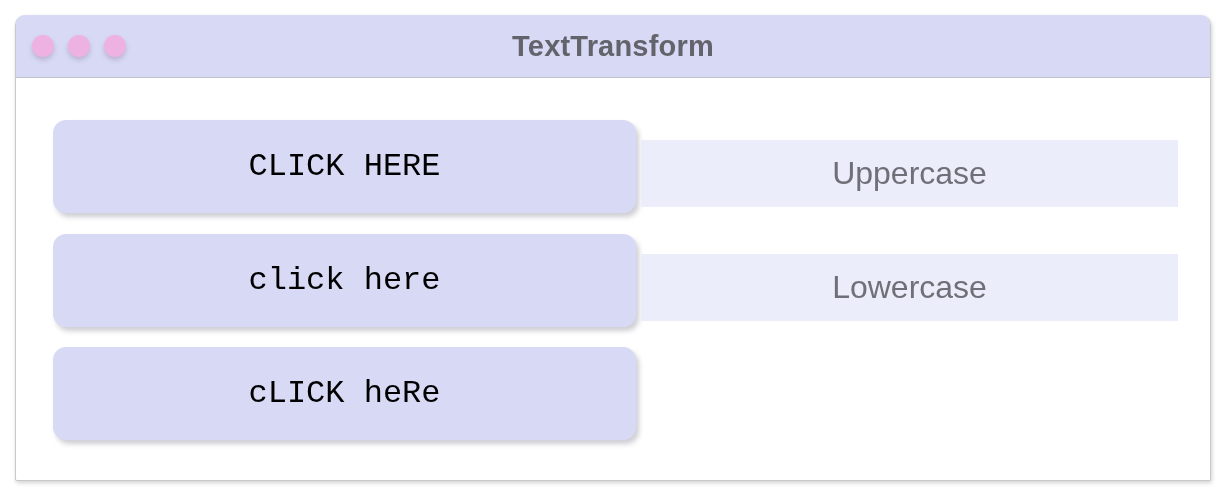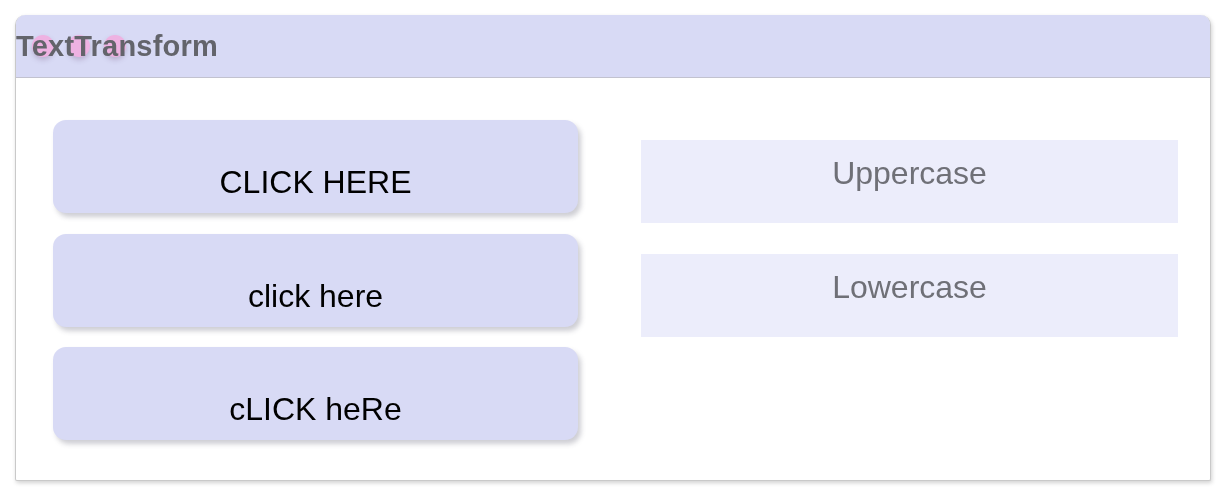--- a/index.html
+++ b/index.html
@@ -58,20 +58,21 @@
     box-shadow: 0 3px 5px rgba(120,90,130,0.30);
   }
 
   #window-title {
     position: absolute;
     left: 0;
     top: 0;
     width: 100%;
     height: 62px;
     line-height: 62px;
+    text-align: center;
     font-size: 29px;
     font-weight: bold;
     color: #63646b;
     letter-spacing: 0.2px;
   }
 
   #rows-area {
     position: absolute;
     left: 0;
     top: 63px;
@@ -86,43 +87,43 @@
     height: 113px;
   }
   .row-0 { top: 42px; }
   .row-1 { top: 156px; }
   .row-2 { top: 269px; }
 
   .transform-button {
     position: absolute;
     left: 37px;
     top: 0;
-    width: 525px;
+    width: 583px;
     height: 93px;
     background: #d8daf5;
     border: none;
     border-radius: 13px;
     box-shadow: 3px 4px 5px rgba(80,80,100,0.28);
     color: #000000;
-    font-family: Liberation Sans, sans-serif;
+    font-family: Liberation Mono, monospace;
     font-size: 32px;
     text-align: center;
     line-height: 93px;
     cursor: pointer;
-    padding: 16px;
+    padding: 0;
     overflow: hidden;
     white-space: nowrap;
   }
 
   .mode-band {
     position: absolute;
     left: 625px;
     top: 20px;
     width: 537px;
-    height: 83px;
+    height: 67px;
     background: #ecedfb;
     color: #6f7077;
     font-size: 32px;
     text-align: center;
     line-height: 67px;
     white-space: nowrap;
     overflow: hidden;
   }
 </style>
 </head>

